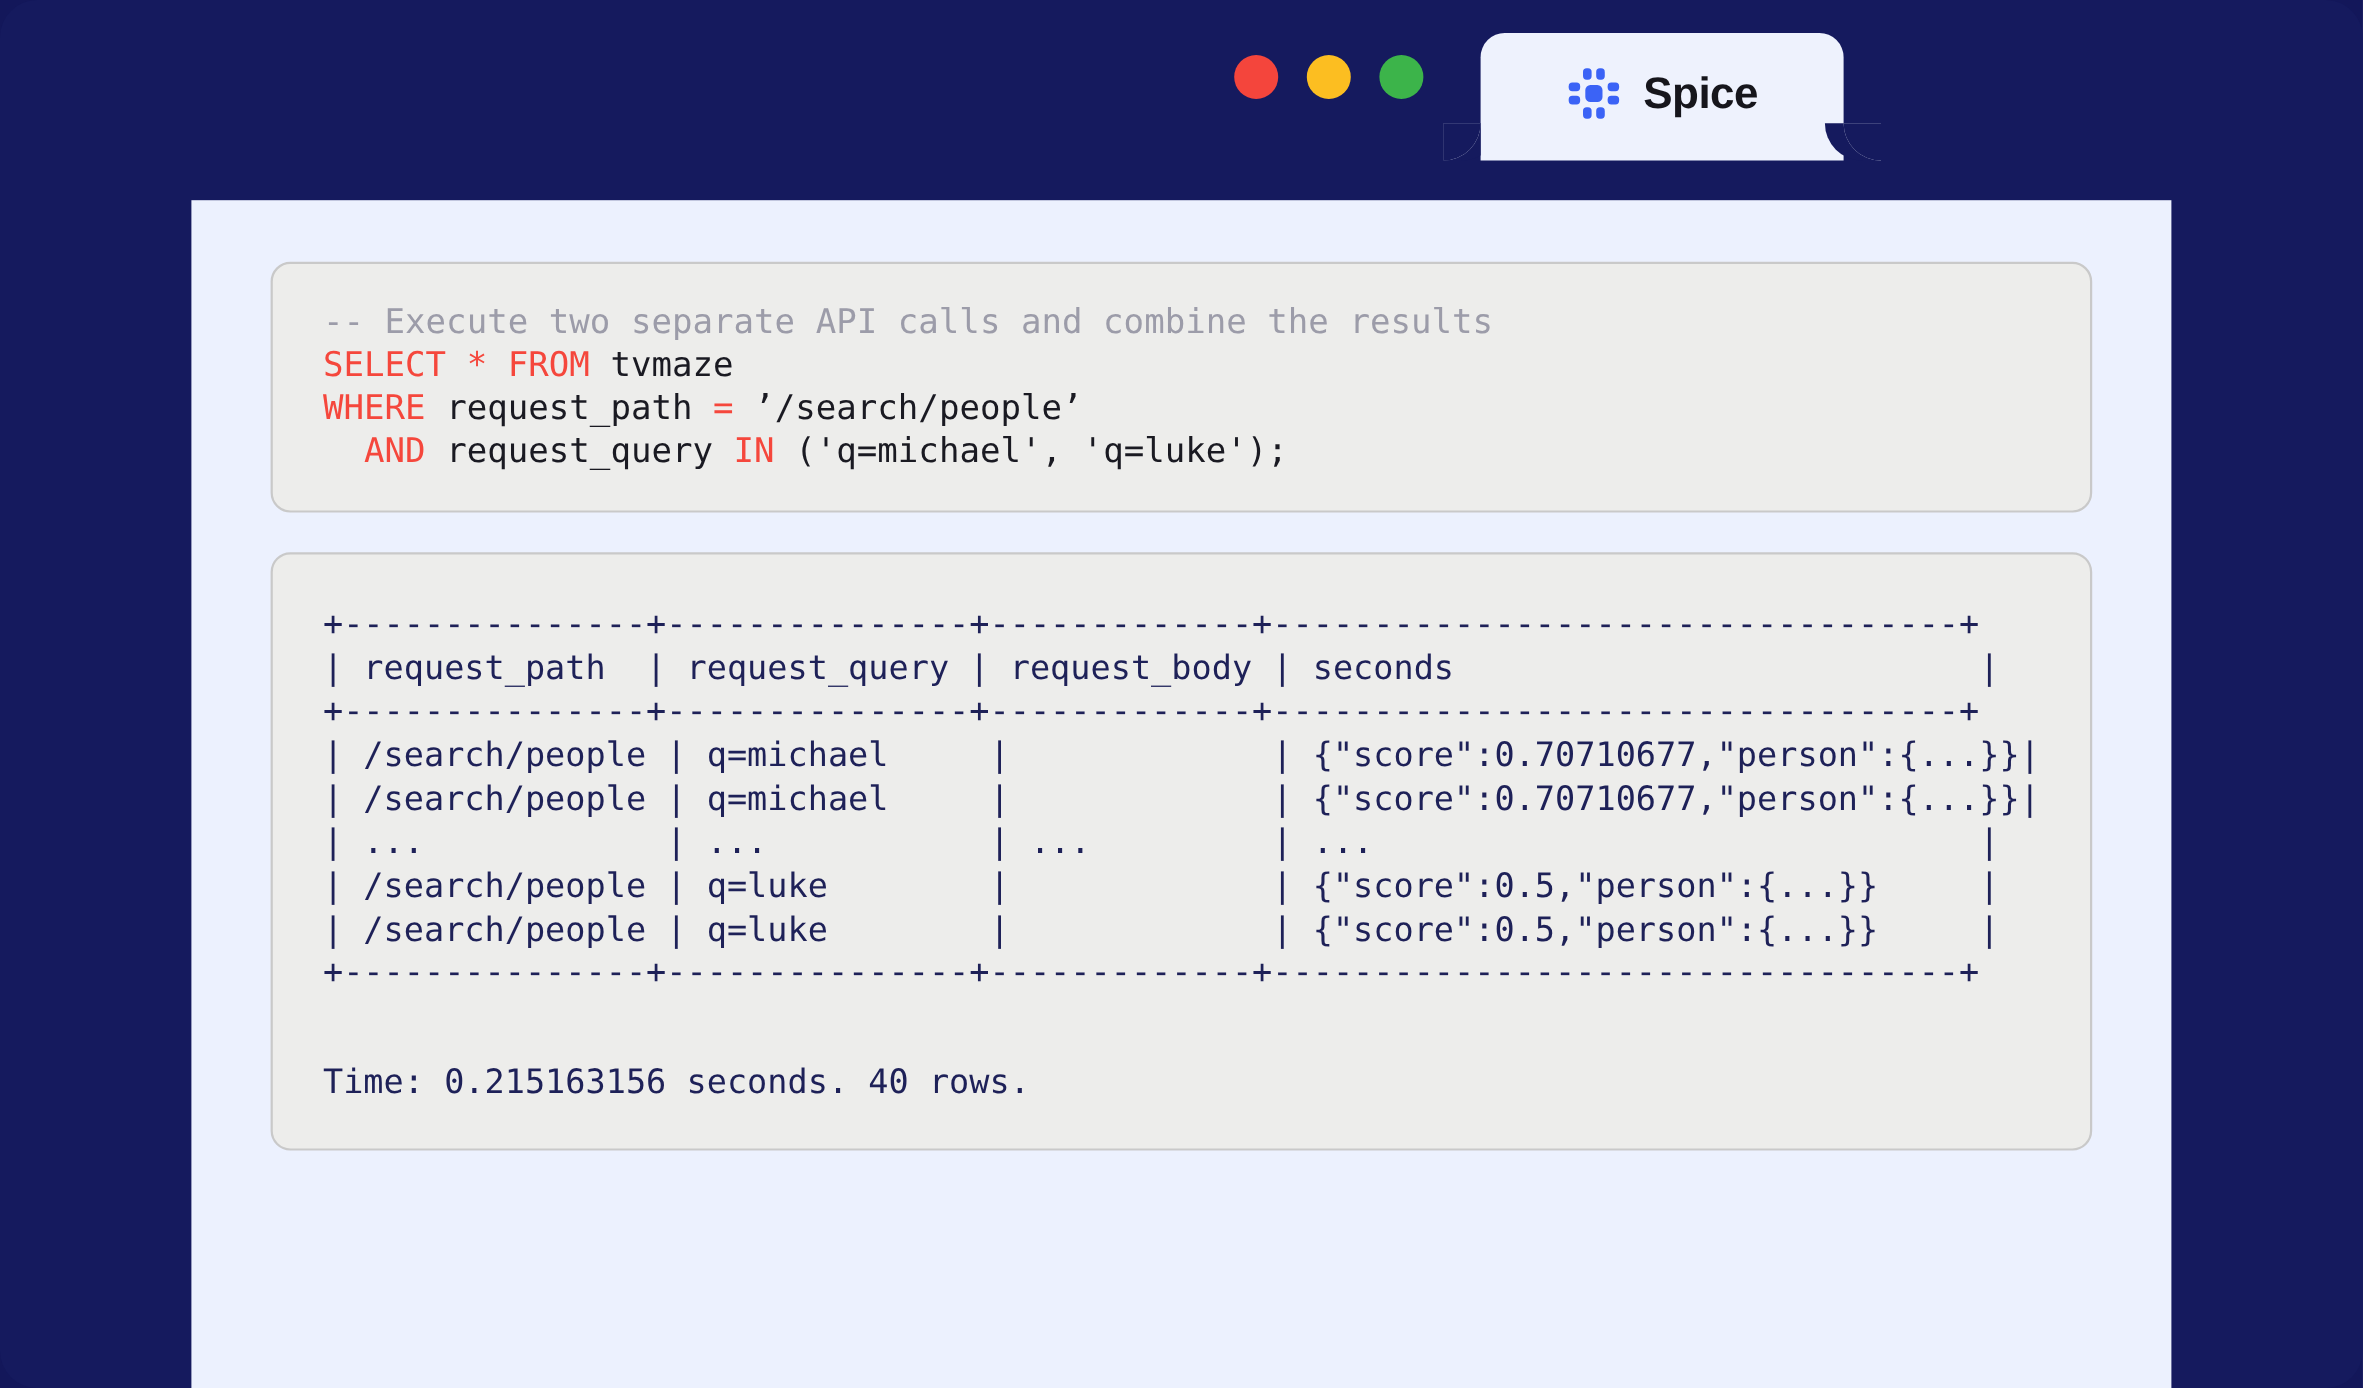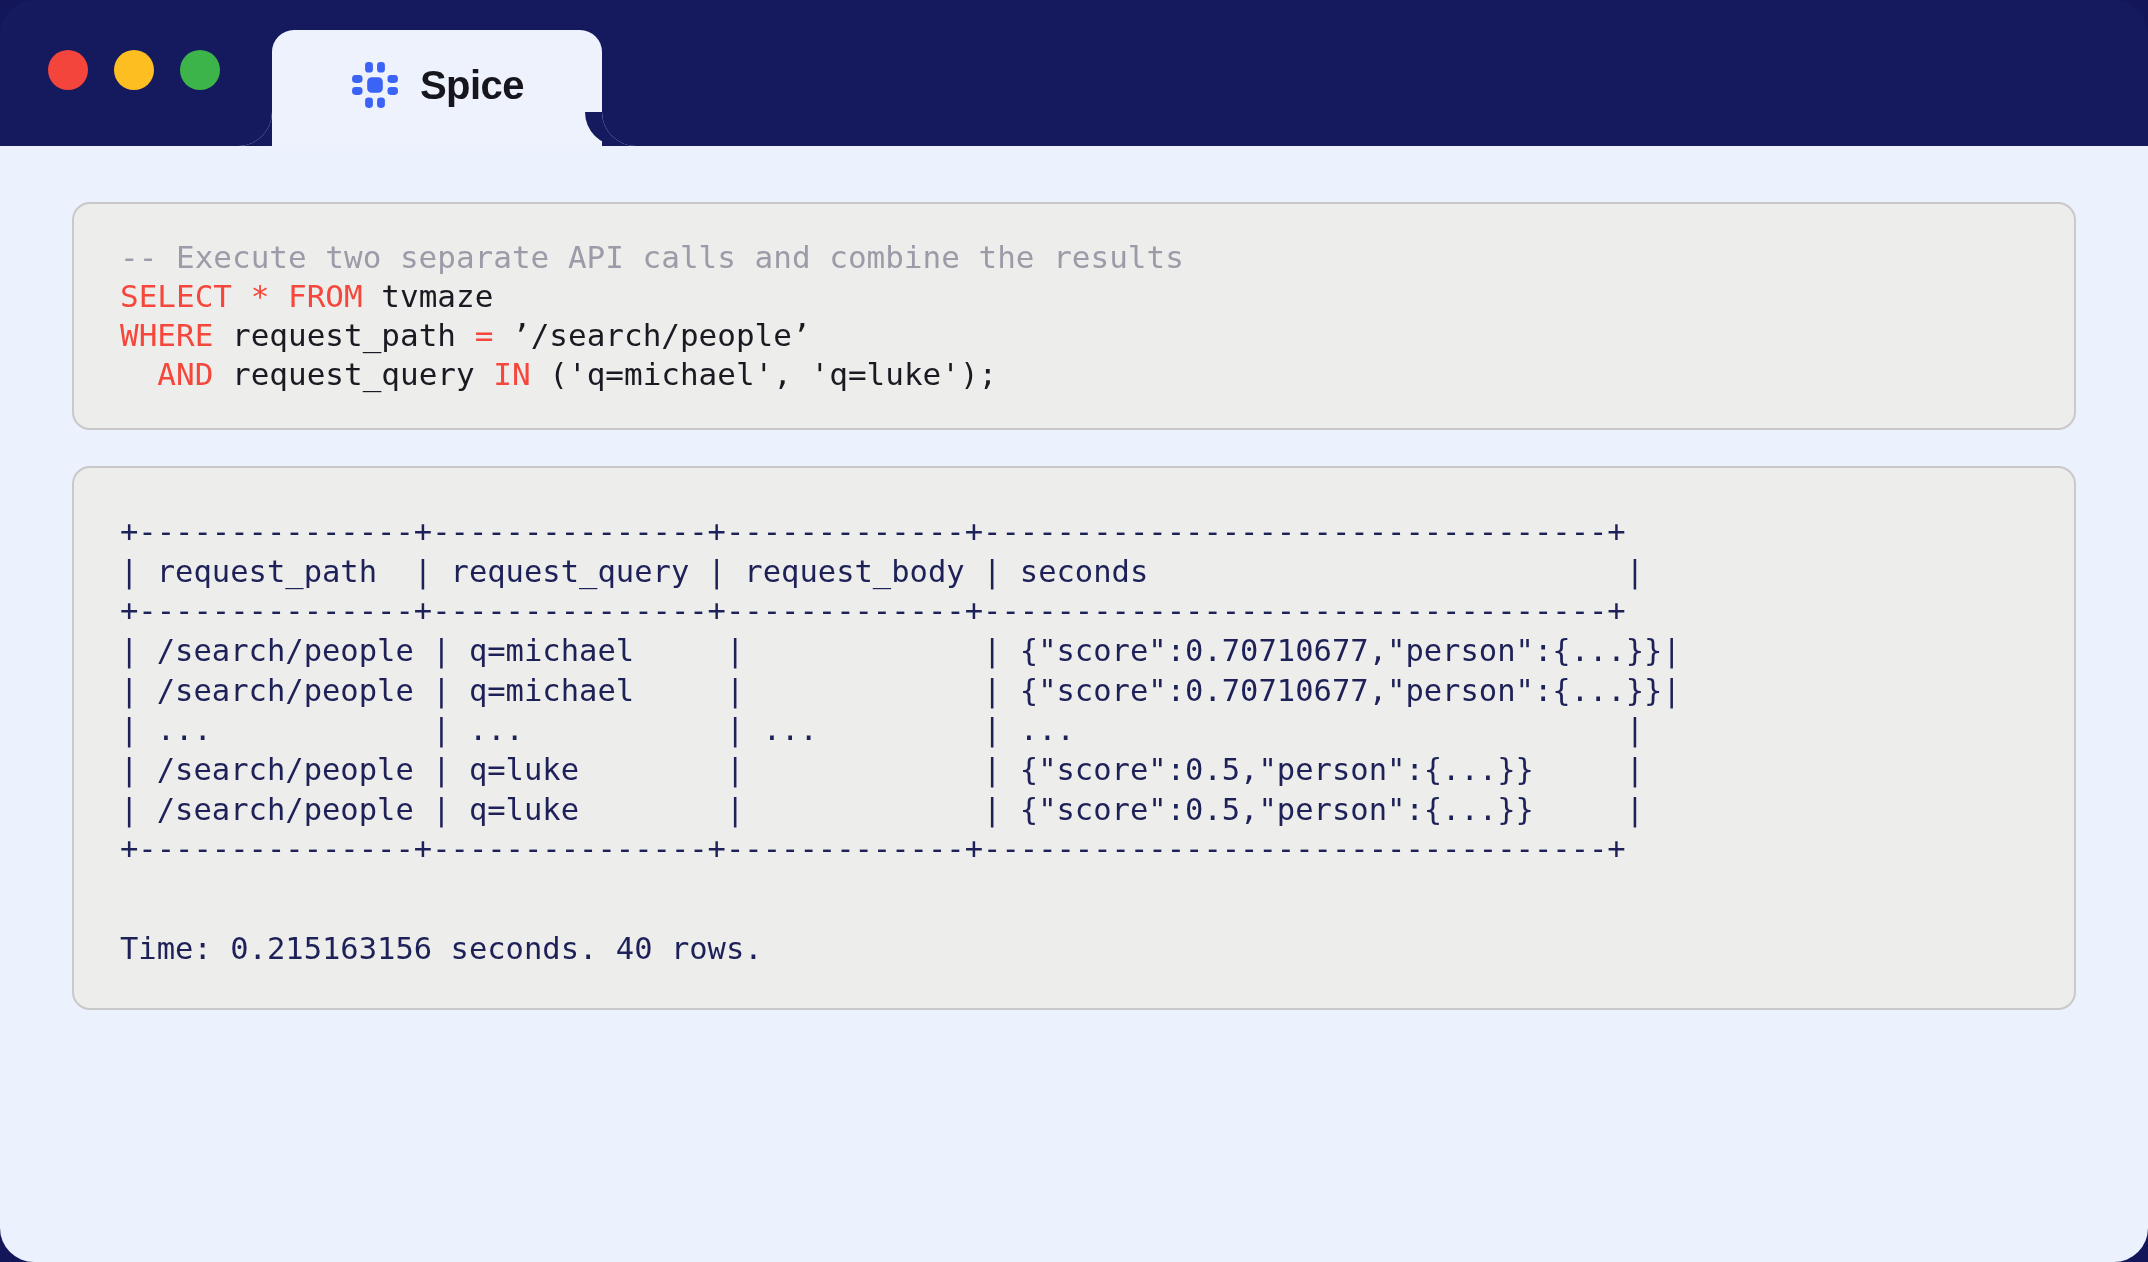--- a/index.html
+++ b/index.html
@@ -21,20 +21,21 @@
   .window {
     position: absolute;
     left: 0; top: 0;
     width: 2148px;
     height: 1262px;
     background: #151a5e;
     border-radius: 34px;
     overflow: hidden;
     display: flex;
     flex-direction: column;
+    align-items: center;
   }
 
   
   .titlebar {
     position: relative;
     height: 146px;
     background: #151a5e;
     flex: 0 0 auto;
   }
 
@@ -121,20 +122,21 @@
   }
 
   
   .page {
     flex: 1 1 auto;
     background: #ecf1fe;
     padding: 56px 72px 0 72px;
     display: flex;
     flex-direction: column;
     gap: 36px;
+    margin-top: 36px;
   }
 
   .card {
     background: #ededeb;
     border: 2px solid #c9c9c9;
     border-radius: 18px;
     padding: 34px 46px;
   }
 
   .card-results {

